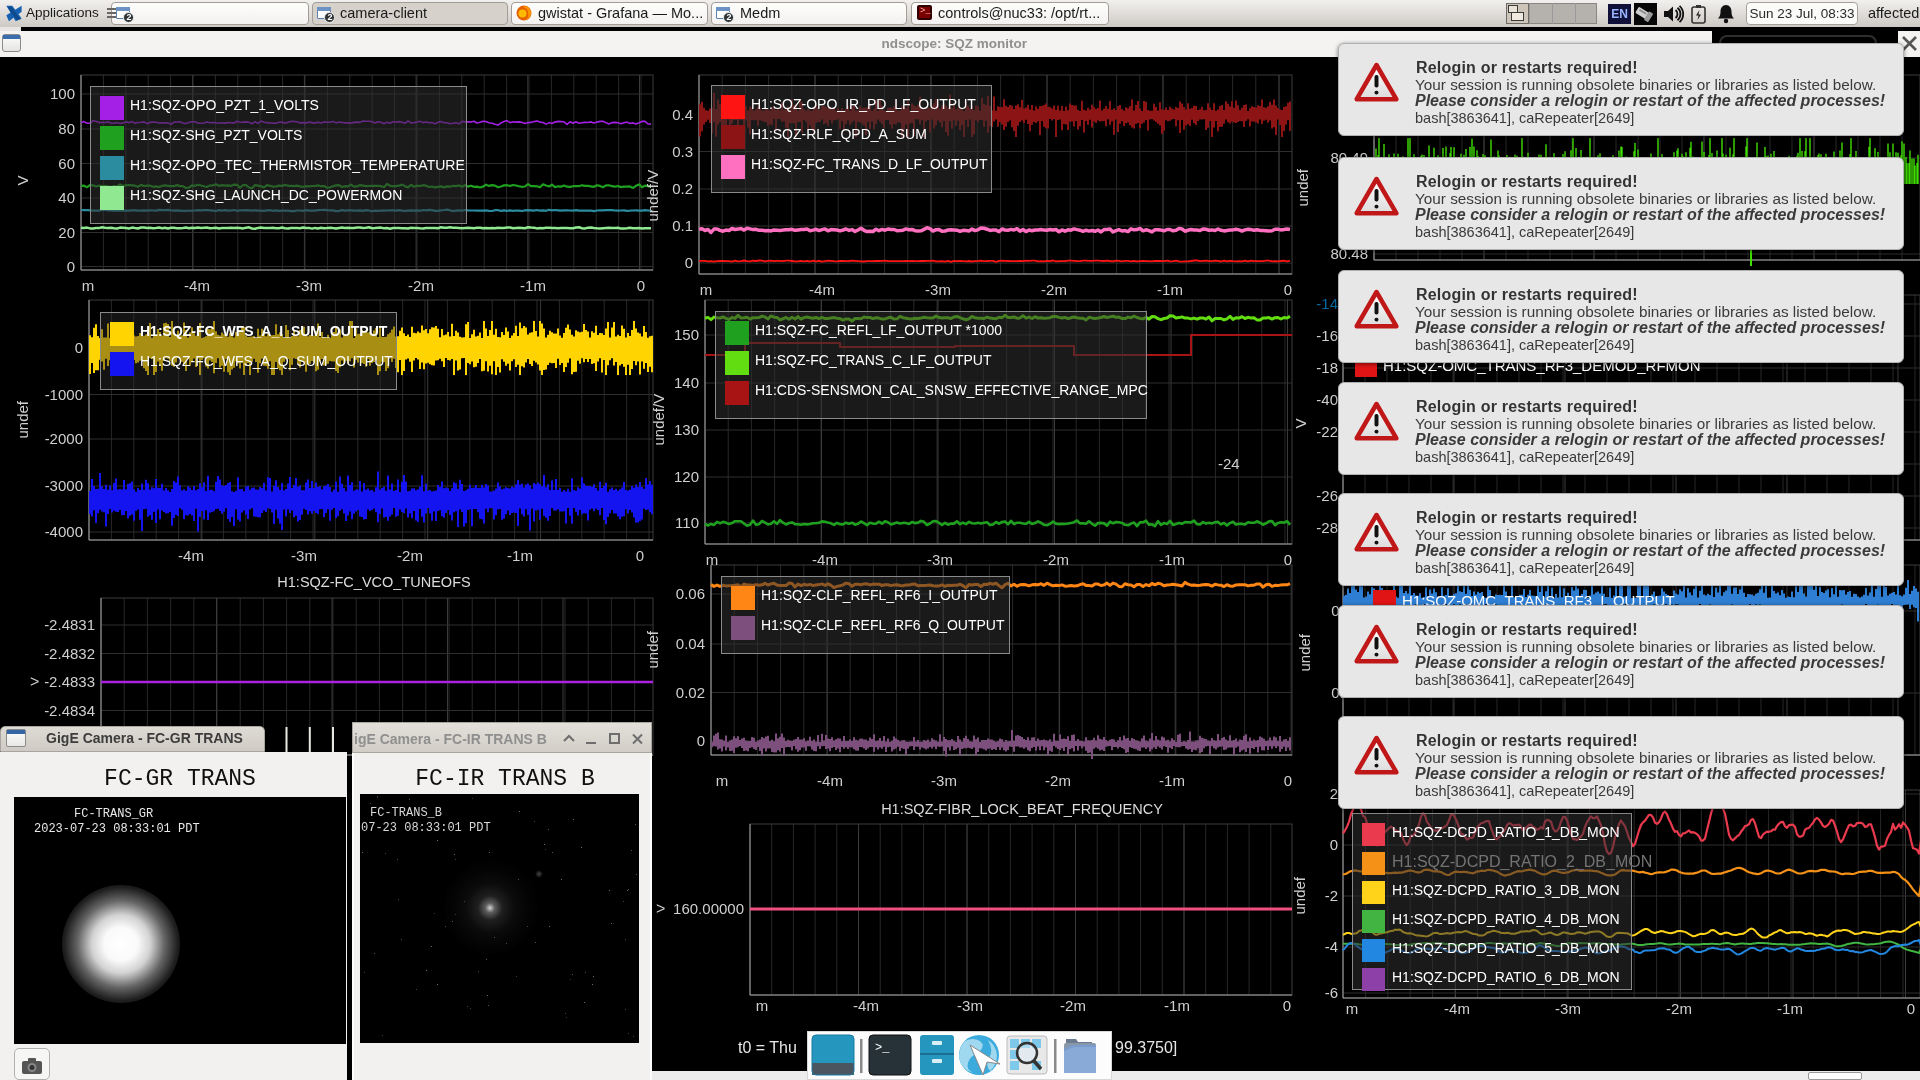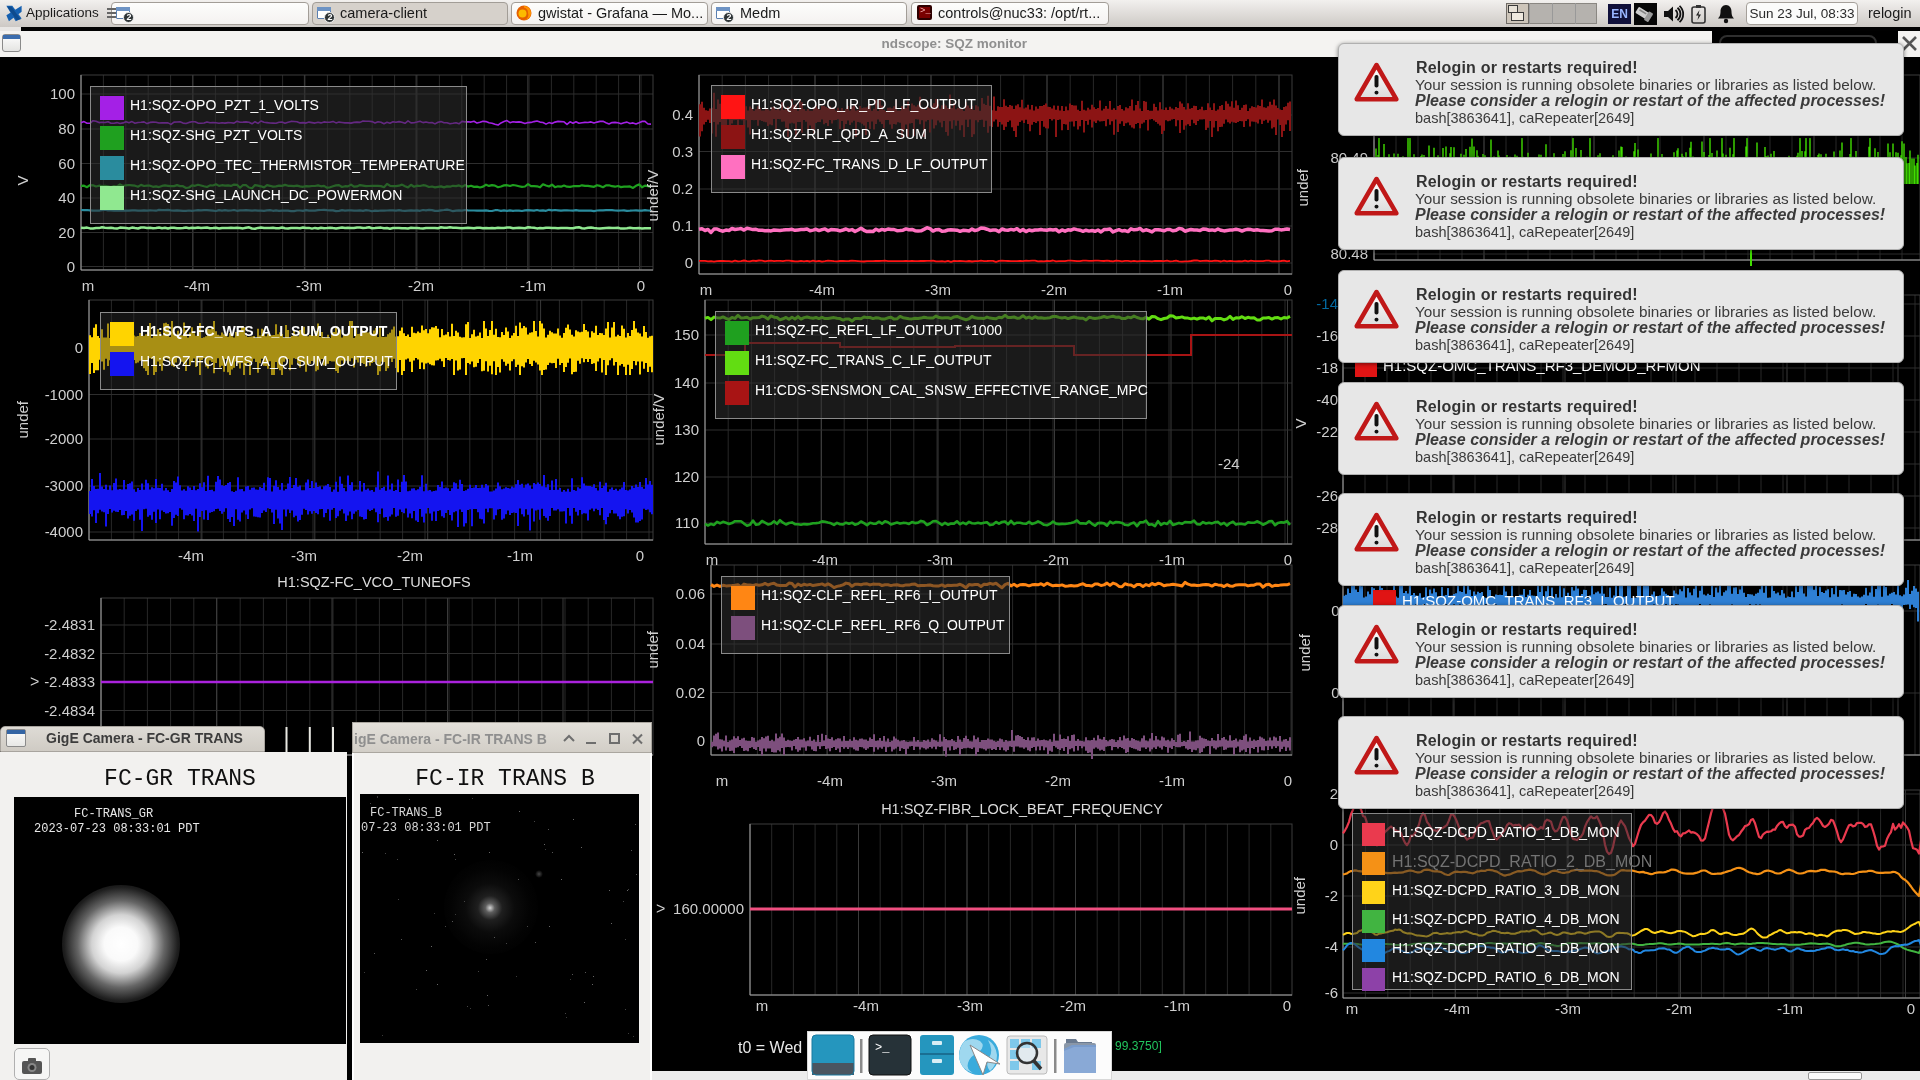--- a/index.html
+++ b/index.html
@@ -582,22 +582,22 @@
     <div style="position:absolute;left:1392px;top:882px;font-size:14px;color:#fff;white-space:nowrap;">H1:SQZ-DCPD_RATIO_3_DB_MON</div>
     <div style="position:absolute;left:1362px;top:910px;width:23px;height:23px;background:#41b441;"></div>
     <div style="position:absolute;left:1392px;top:911px;font-size:14px;color:#fff;white-space:nowrap;">H1:SQZ-DCPD_RATIO_4_DB_MON</div>
     <div style="position:absolute;left:1362px;top:939px;width:23px;height:23px;background:#2287e0;"></div>
     <div style="position:absolute;left:1392px;top:940px;font-size:14px;color:#fff;white-space:nowrap;">H1:SQZ-DCPD_RATIO_5_DB_MON</div>
     <div style="position:absolute;left:1362px;top:968px;width:23px;height:23px;background:#8d41a8;"></div>
     <div style="position:absolute;left:1392px;top:969px;font-size:14px;color:#fff;white-space:nowrap;">H1:SQZ-DCPD_RATIO_6_DB_MON</div>
   </div>
 <div class="abs" style="left:652px;top:1071px;width:1268px;height:9px;background:#ececec;z-index:4;"></div>
 <div class="abs" style="left:1808px;top:1072px;width:54px;height:8px;background:#fcfcfc;border:1px solid #999;border-radius:2px;z-index:5;"></div>
-<div class="abs" style="left:738px;top:1039px;font-size:16px;color:#e8e8e8;z-index:4;white-space:nowrap;">t0 = Wed</div>
-<div class="abs" style="left:1115px;top:1039px;font-size:12px;color:#22c55e;z-index:4;white-space:nowrap;">99.3750]</div>
+<div class="abs" style="left:738px;top:1039px;font-size:16px;color:#e8e8e8;z-index:4;white-space:nowrap;">t0 = Thu</div>
+<div class="abs" style="left:1115px;top:1039px;font-size:16px;color:#e5e5e5;z-index:4;white-space:nowrap;">99.3750]</div>
 <svg class="abs" style="left:0;top:0;z-index:9;" width="700" height="1080">
     <line x1="286.5" y1="727" x2="286.5" y2="752" stroke="#e8e8e2" stroke-width="2"></line>
     <line x1="309.8" y1="727" x2="309.8" y2="752" stroke="#e8e8e2" stroke-width="2"></line>
     <line x1="333.0" y1="727" x2="333.0" y2="752" stroke="#e8e8e2" stroke-width="2"></line>
   </svg>
 <div class="abs" style="left:0;top:726px;width:265px;height:26px;background:linear-gradient(#dedbd5,#cfcbc4);border:1px solid #a8a49e;border-radius:5px 5px 0 0;z-index:10;"></div>
 <div class="abs" style="left:6px;top:729px;width:20px;height:18px;background:linear-gradient(#fdfdfd,#e8e8e6);border:1px solid #8a8a8a;border-radius:2px;z-index:11;"></div>
 <div class="abs" style="left:7px;top:730px;width:18px;height:4px;background:#3465a4;z-index:12;"></div>
 <div class="abs" style="left:32px;top:730px;width:225px;text-align:center;font-size:14px;font-weight:bold;color:#3c3c3c;z-index:11;white-space:nowrap;">GigE Camera - FC-GR TRANS</div>
 <div class="abs" style="left:0;top:752px;width:347px;height:328px;background:#f2f1ef;z-index:10;"></div>
@@ -890,21 +890,21 @@
 <svg class="abs" style="left:1690px;top:4px;z-index:31;" width="17" height="20" viewBox="0 0 17 20">
 <rect x="2" y="3" width="13" height="16" rx="2" fill="none" stroke="#333" stroke-width="1.6"></rect>
 <rect x="6" y="1" width="5" height="3" fill="#333"></rect>
 <path d="M9.5 6 L6 11.5 L8.5 11.5 L7.5 16 L11 10.5 L8.5 10.5Z" fill="#222"></path>
   </svg>
 <svg class="abs" style="left:1717px;top:4px;z-index:31;" width="18" height="20" viewBox="0 0 18 20">
 <path d="M9 1 C5.5 1 3.5 4 3.5 7.5 C3.5 12 2 13.5 1 14.5 L17 14.5 C16 13.5 14.5 12 14.5 7.5 C14.5 4 12.5 1 9 1Z" fill="#111"></path>
 <circle cx="9" cy="17" r="2.2" fill="#111"></circle>
   </svg>
 <div class="abs" style="left:1746px;top:2px;width:112px;height:23px;background:#fbfbfa;border:1px solid #a5a09a;border-radius:4px;z-index:31;text-align:center;font-size:13.5px;color:#2a2a2a;line-height:22px;white-space:nowrap;">Sun 23 Jul, 08:33</div>
-<div class="abs" style="left:1868px;top:5px;font-size:14.5px;color:#1a1a1a;z-index:31;">relogin</div>
+<div class="abs" style="left:1868px;top:5px;font-size:14.5px;color:#1a1a1a;z-index:31;">affected</div>
 <div class="abs" style="left:0;top:31px;width:1920px;height:26px;background:#f4f3f1;z-index:5;"></div>
 <div class="abs" style="left:2px;top:34px;width:19px;height:18px;background:linear-gradient(#fefefe,#e4e4e2);border:1px solid #8a8a8a;border-radius:3px;z-index:6;"></div>
 <div class="abs" style="left:3px;top:35px;width:17px;height:4px;background:#3b6cad;z-index:7;"></div>
 <div class="abs" style="left:827px;top:36px;width:200px;text-align:right;font-size:13.5px;font-weight:bold;color:#8f8f8f;z-index:6;">ndscope: SQZ monitor</div>
 <svg class="abs" style="left:1901px;top:35px;z-index:7;" width="17" height="17" viewBox="0 0 17 17">
 <path d="M2 2 L15 15 M15 2 L2 15" stroke="#555" stroke-width="2.6"></path>
   </svg>
 <div class="abs" style="left:807px;top:1031px;width:305px;height:49px;background:#fcfcfc;border:1px solid #d8d8d8;z-index:40;"></div>
 <svg class="abs" style="left:807px;top:1031px;z-index:41;" width="305" height="49" viewBox="0 0 305 49">
     <rect x="5" y="4" width="42" height="40" rx="4" fill="#2596be"></rect>

